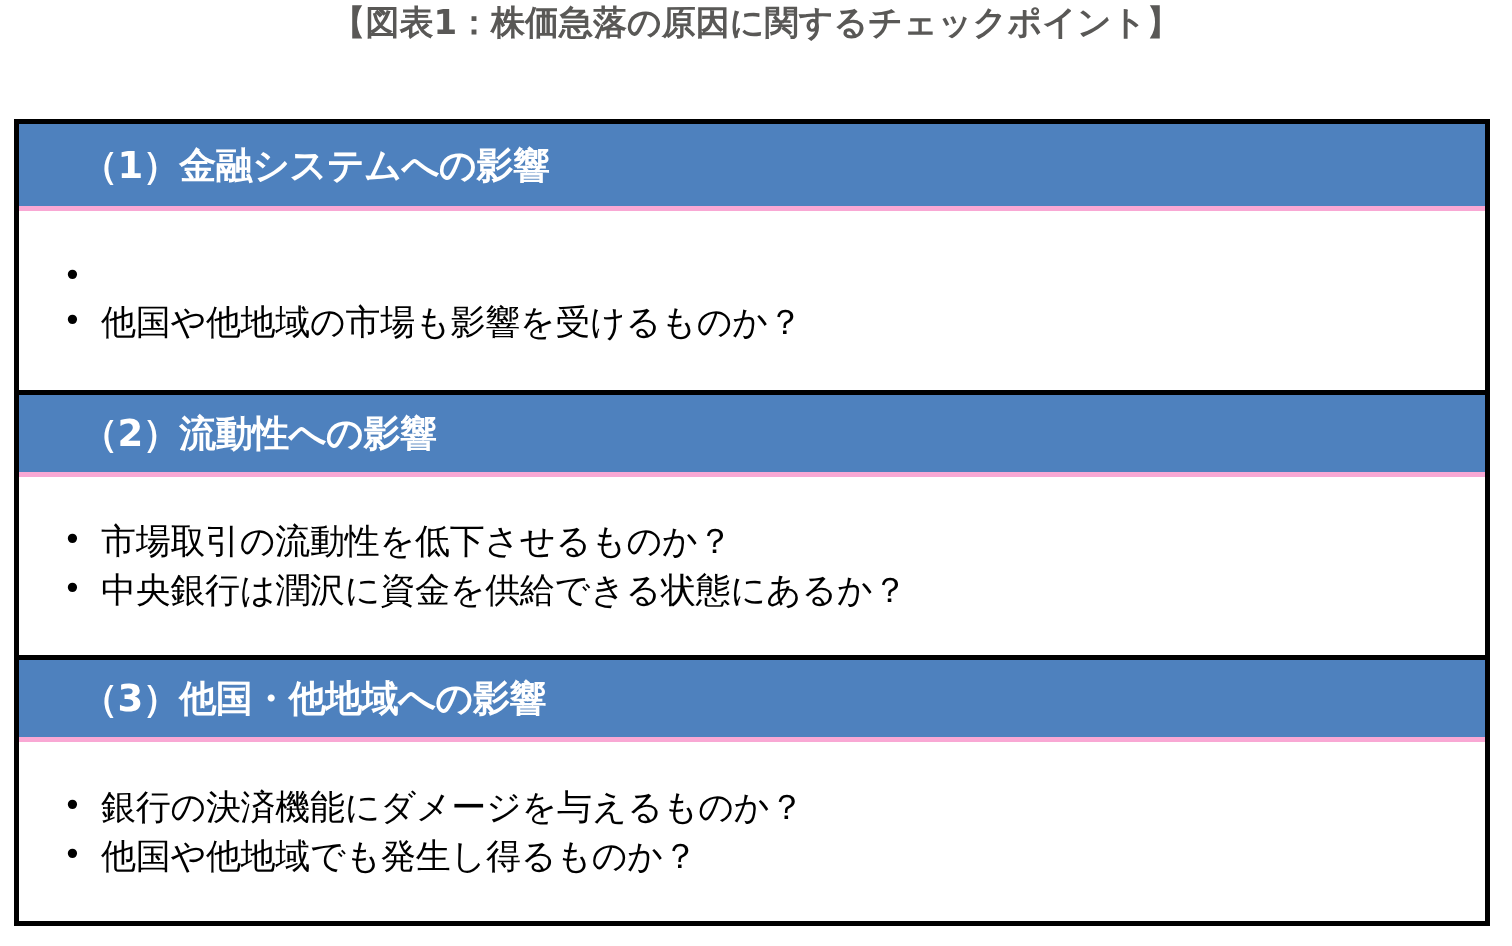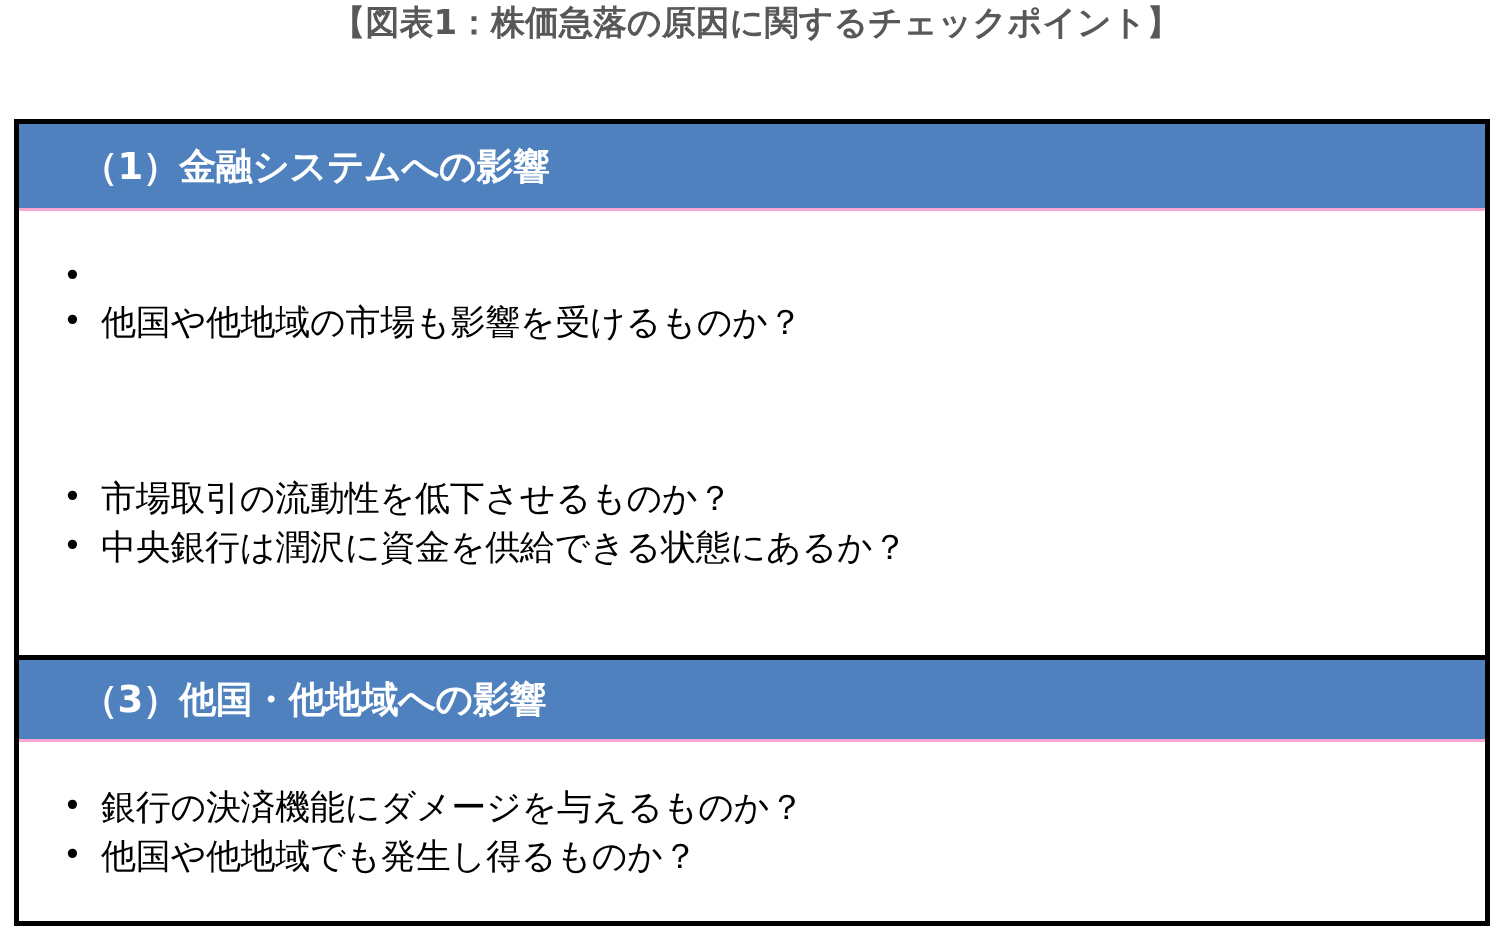--- a/index.html
+++ b/index.html
@@ -54,21 +54,21 @@
   }
 
   
   .section-header {
     background: #4E81BE;
     height: 87px;
     flex: 0 0 87px;
     box-sizing: border-box;
     display: flex;
     align-items: center;
-    border-bottom: 3px solid #f9a8d4;
+    border-bottom: 5px solid #f9a8d4;
     border-top: 0;
     padding-left: 62px;
     overflow: hidden;
   }
   .section:first-child .section-header {
     border-top: 0;
   }
   .section + .section .section-header {
     border-top: 5px solid #000000;
   }
@@ -142,20 +142,23 @@
         </li>
         <li class="bullet-item">
           <span class="bullet-marker">•</span>
           <span class="bullet-text">他国や他地域の市場も影響を受けるものか？</span>
         </li>
       </ul>
     </div>
   </div>
 
   <div class="section">
+    <div class="section-header">
+      <span class="section-header-label">（2）流動性への影響</span>
+    </div>
     <div class="section-body">
       <ul class="bullet-list">
         <li class="bullet-item">
           <span class="bullet-marker">•</span>
           <span class="bullet-text">市場取引の流動性を低下させるものか？</span>
         </li>
         <li class="bullet-item">
           <span class="bullet-marker">•</span>
           <span class="bullet-text">中央銀行は潤沢に資金を供給できる状態にあるか？</span>
         </li>

